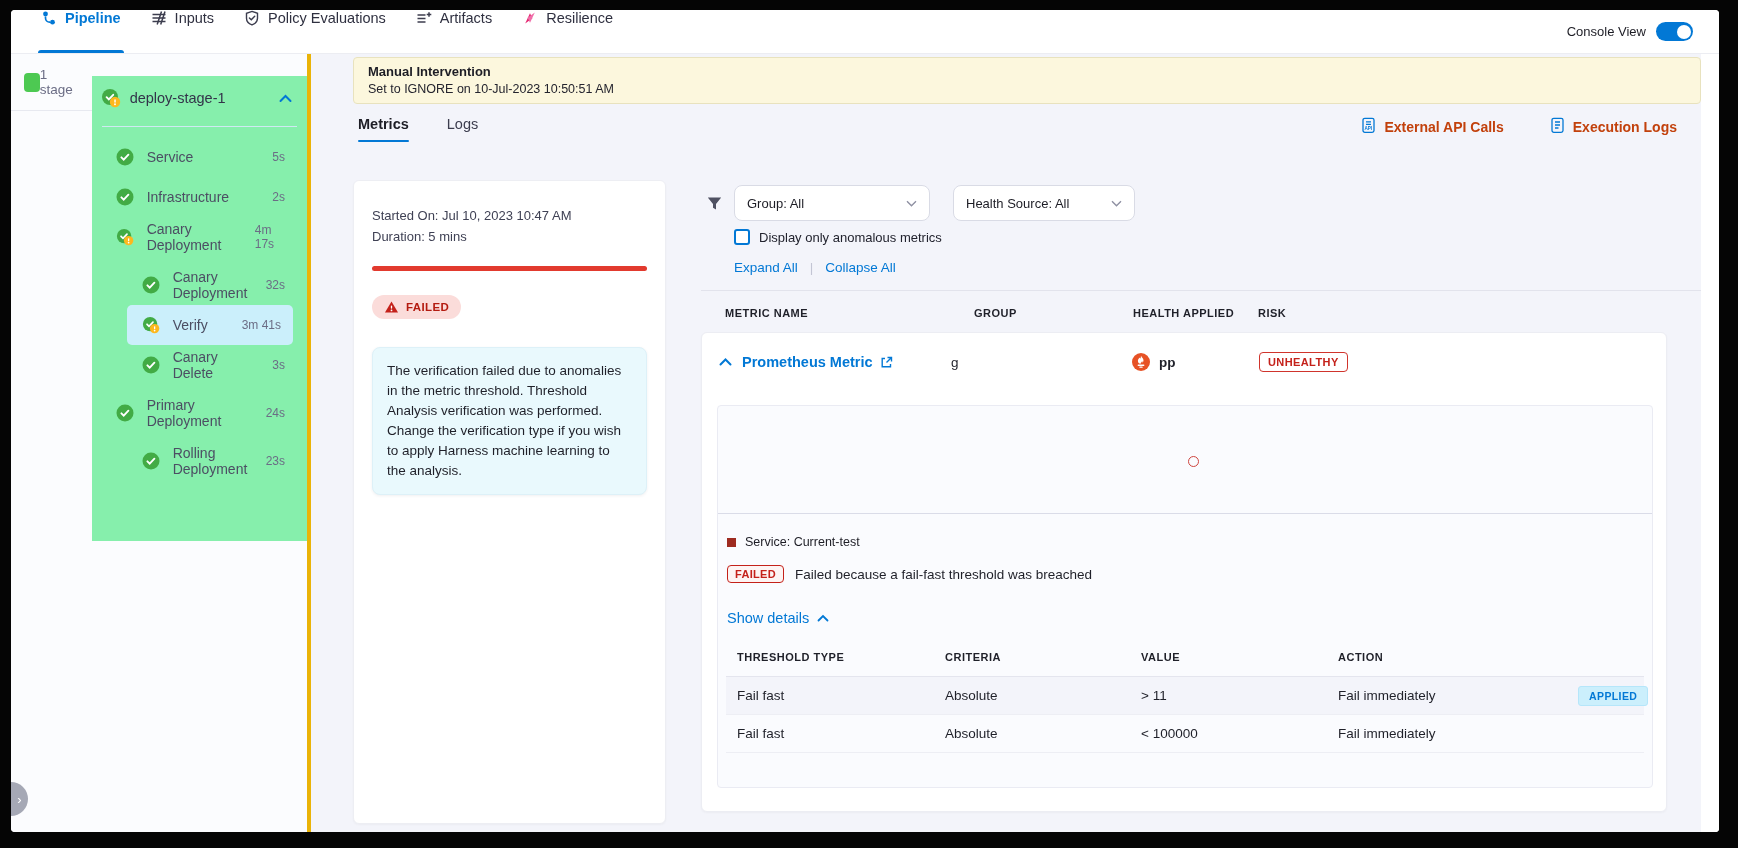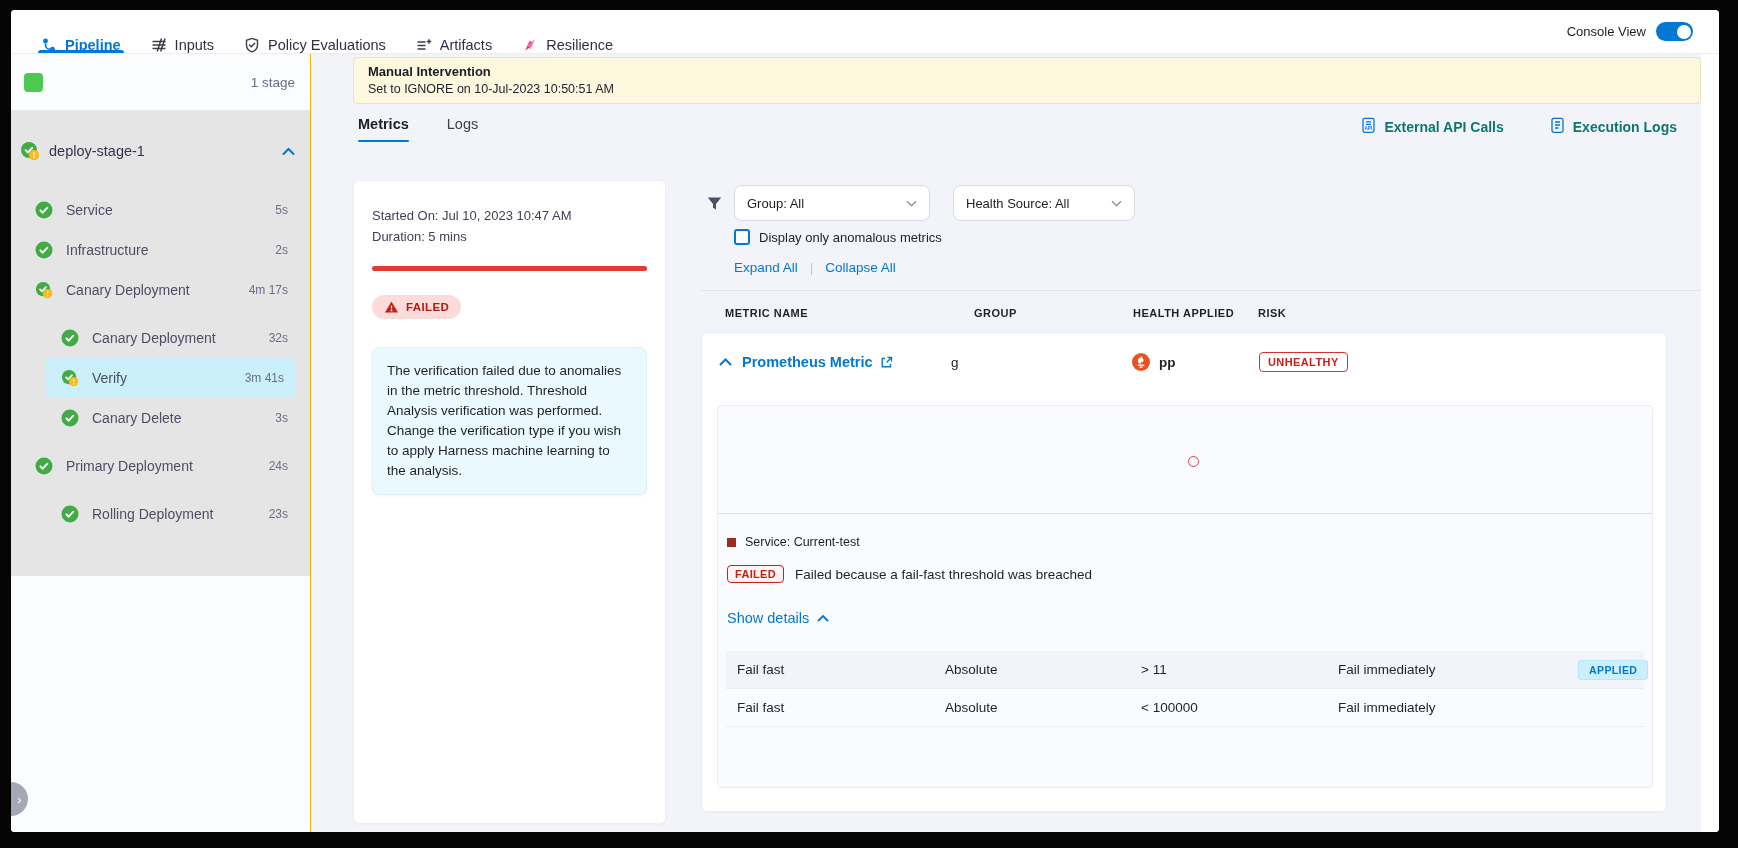--- a/index.html
+++ b/index.html
@@ -3,36 +3,36 @@
 <meta charset="utf-8">
 <style>
   * { margin:0; padding:0; box-sizing:border-box; }
   body { background:#000; font-family:"Liberation Sans", sans-serif; -webkit-font-smoothing:antialiased; }
   .screen { position:relative; width:1738px; height:848px; background:#050505; overflow:hidden; }
   .window { position:absolute; left:11px; top:10px; width:1708px; height:822px; background:#fff; border-radius:4px; overflow:hidden; }
 
   
   .topbar { height:44px; display:flex; align-items:center; padding:0 26px 0 30px; border-bottom:1px solid #ECEDF2; background:#fff; }
   .nav-tabs { display:flex; gap:30px; height:100%; }
-  .nav-tab { position:relative; display:flex; align-items:flex-end; gap:8px; font-size:14.5px; color:#2f3040; font-weight:500; cursor:pointer; }
+  .nav-tab { position:relative; display:flex; align-items:flex-start; gap:8px; font-size:14.5px; color:#2f3040; font-weight:500; cursor:pointer; }
   .nav-tab.active { color:#0278d5; font-weight:700; }
   .nav-tab.active::after { content:""; position:absolute; left:-3px; right:-3px; bottom:0; height:3px; border-radius:3px 3px 0 0; background:#0278d5; }
   .nav-icon { display:flex; align-items:center; }
   .console { margin-left:auto; display:flex; align-items:center; gap:10px; font-size:13px; color:#1d1d25; }
   .toggle { width:37px; height:19px; border-radius:10px; background:#0278d5; position:relative; cursor:pointer; }
   .toggle::after { content:""; position:absolute; right:2.5px; top:2.5px; width:14px; height:14px; background:#fff; border-radius:50%; }
 
   .app-body { display:flex; height:778px; }
 
   
-  .sidebar { width:300px; border-right:1px solid #eab308; background:#FBFCFE; position:relative; display:flex; flex-direction:column; }
+  .sidebar { width:300px; border-right:4px solid #eab308; background:#FBFCFE; position:relative; display:flex; flex-direction:row; }
   .stage-header { height:57px; display:flex; align-items:center; padding:0 15px 0 13px; border-bottom:1px solid #E7E9F0; background:#FBFCFE; }
   .stage-square { width:19px; height:19px; border-radius:4px; background:#4dc952; }
   .stage-count { margin-left:auto; font-size:13.5px; color:#6b6d85; }
-  .sidebar-steps { background:#e5e5e5; height:465px; padding-top:22px; }
+  .sidebar-steps { background:#86efac; height:465px; padding-top:4px;margin-top:22px; }
   .stage-row { height:36px; display:flex; align-items:center; gap:9px; padding:0 15px 0 9px; cursor:pointer; }
   .stage-name { font-size:14.5px; color:#33344a; }
   .stage-chevron { margin-left:auto; color:#0278d5; display:flex; }
   .stage-divider { height:1px; background:#CFE9F2; margin:10px 10px 10px 10px; }
   .step { height:40px; display:flex; align-items:center; gap:13px; padding:0 22px 0 24px; font-size:14px; color:#4c4e63; cursor:pointer; }
   .step.sub { padding-left:50px; }
   .step .dur { margin-left:auto; font-size:12px; color:#6b6d85; }
   .step.gap { margin-top:8px; }
   .step.selected { background:#CBEFFB; border-radius:5px; margin-left:35px; margin-right:14px; padding-left:15px; padding-right:12px; }
   .sicon { display:flex; }
@@ -46,21 +46,21 @@
   .banner { position:absolute; left:42px; top:3px; width:1348px; height:47px; background:#FCF7DD; border:1px solid #E8E2BE; border-radius:4px; padding:6px 14px; }
   .banner-title { font-size:13px; font-weight:700; color:#1d1d25; }
   .banner-msg { font-size:12.5px; color:#24242e; margin-top:3px; }
 
   .content-tabs { position:absolute; left:47px; top:62px; display:flex; gap:38px; }
   .ctab { font-size:14.5px; color:#3c3d4e; padding-bottom:10px; position:relative; cursor:pointer; }
   .ctab.active { font-weight:700; color:#1d1d25; }
   .ctab.active::after { content:""; position:absolute; left:0; right:0; bottom:0; height:2.5px; background:#0278d5; border-radius:2px; }
 
   .header-links { position:absolute; top:63px; right:42px; display:flex; gap:46px; }
-  .hlink { display:flex; align-items:center; gap:8px; color:#0f766e; font-weight:700; font-size:14px; cursor:pointer; }
+  .hlink { display:flex; align-items:center; gap:8px; color:#c2410c; font-weight:700; font-size:14px; cursor:pointer; }
 
   .summary-card { position:absolute; left:42px; top:126px; width:313px; height:644px; background:#fff; border:1px solid #EDEEF3; border-radius:6px; padding:24px 18px; box-shadow:0 1px 2px rgba(40,41,61,.04); }
   .sum-line { font-size:13px; color:#3f4154; line-height:1.65; }
   .progress { height:5px; border-radius:3px; background:#E23A2E; margin-top:18px; }
   .failed-chip { margin-top:24px; display:inline-flex; align-items:center; gap:7px; background:#FBDCDA; border-radius:12px; padding:5px 12px; color:#b41b10; font-weight:700; font-size:11.5px; letter-spacing:.4px; }
   .info-box { margin-top:28px; background:#E9F9FD; border:1px solid #DDF1F8; border-radius:8px; padding:13px 14px; font-size:13.5px; line-height:1.48; color:#1f2029; box-shadow:0 1px 3px rgba(40,41,61,.07); }
 
   .funnel { position:absolute; left:395px; top:142px; display:flex; }
   .dd { position:absolute; top:131px; height:36px; background:#fff; border:1px solid #D9DBE5; border-radius:8px; display:flex; align-items:center; justify-content:space-between; padding:0 12px; font-size:13px; color:#1d1d25; cursor:pointer; }
   .dd-group { left:423px; width:196px; }
@@ -430,20 +430,27 @@
           <div class="show-details">
             <span>Show details</span>
             <span style="display:flex">
               <svg width="12" height="8" viewBox="0 0 12 8">
                     <path d="M1.5 6.5L6 2l4.5 4.5" fill="none" stroke="#0278d5" stroke-width="1.8" stroke-linecap="round"></path>
                   </svg>
             </span>
           </div>
 
           <div class="tt">
+            <div class="tt-head">
+              <span>THRESHOLD TYPE</span>
+              <span>CRITERIA</span>
+              <span>VALUE</span>
+              <span>ACTION</span>
+              <span></span>
+            </div>
             <div class="tt-row shaded">
               <span>Fail fast</span>
               <span>Absolute</span>
               <span>&gt; 11</span>
               <span>Fail immediately</span>
               <span class="applied">APPLIED</span>
             </div>
             <div class="tt-row">
               <span>Fail fast</span>
               <span>Absolute</span>

